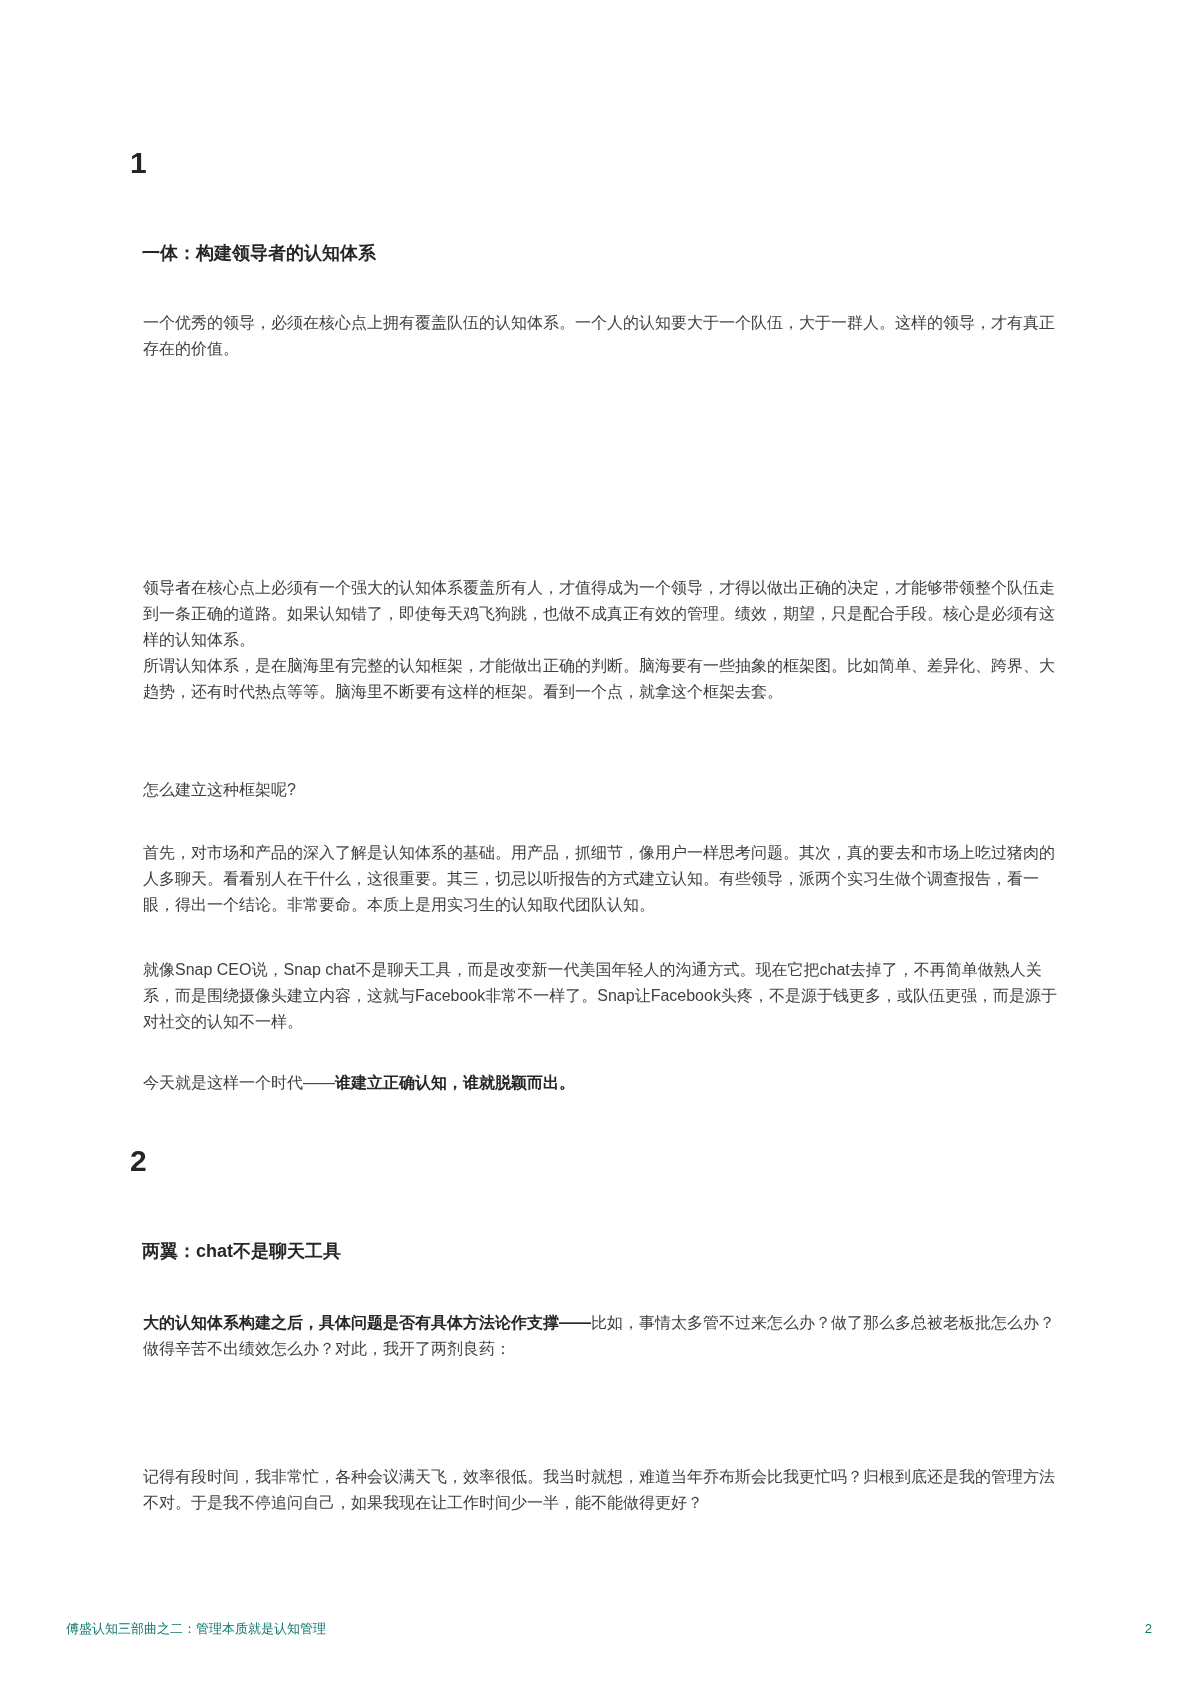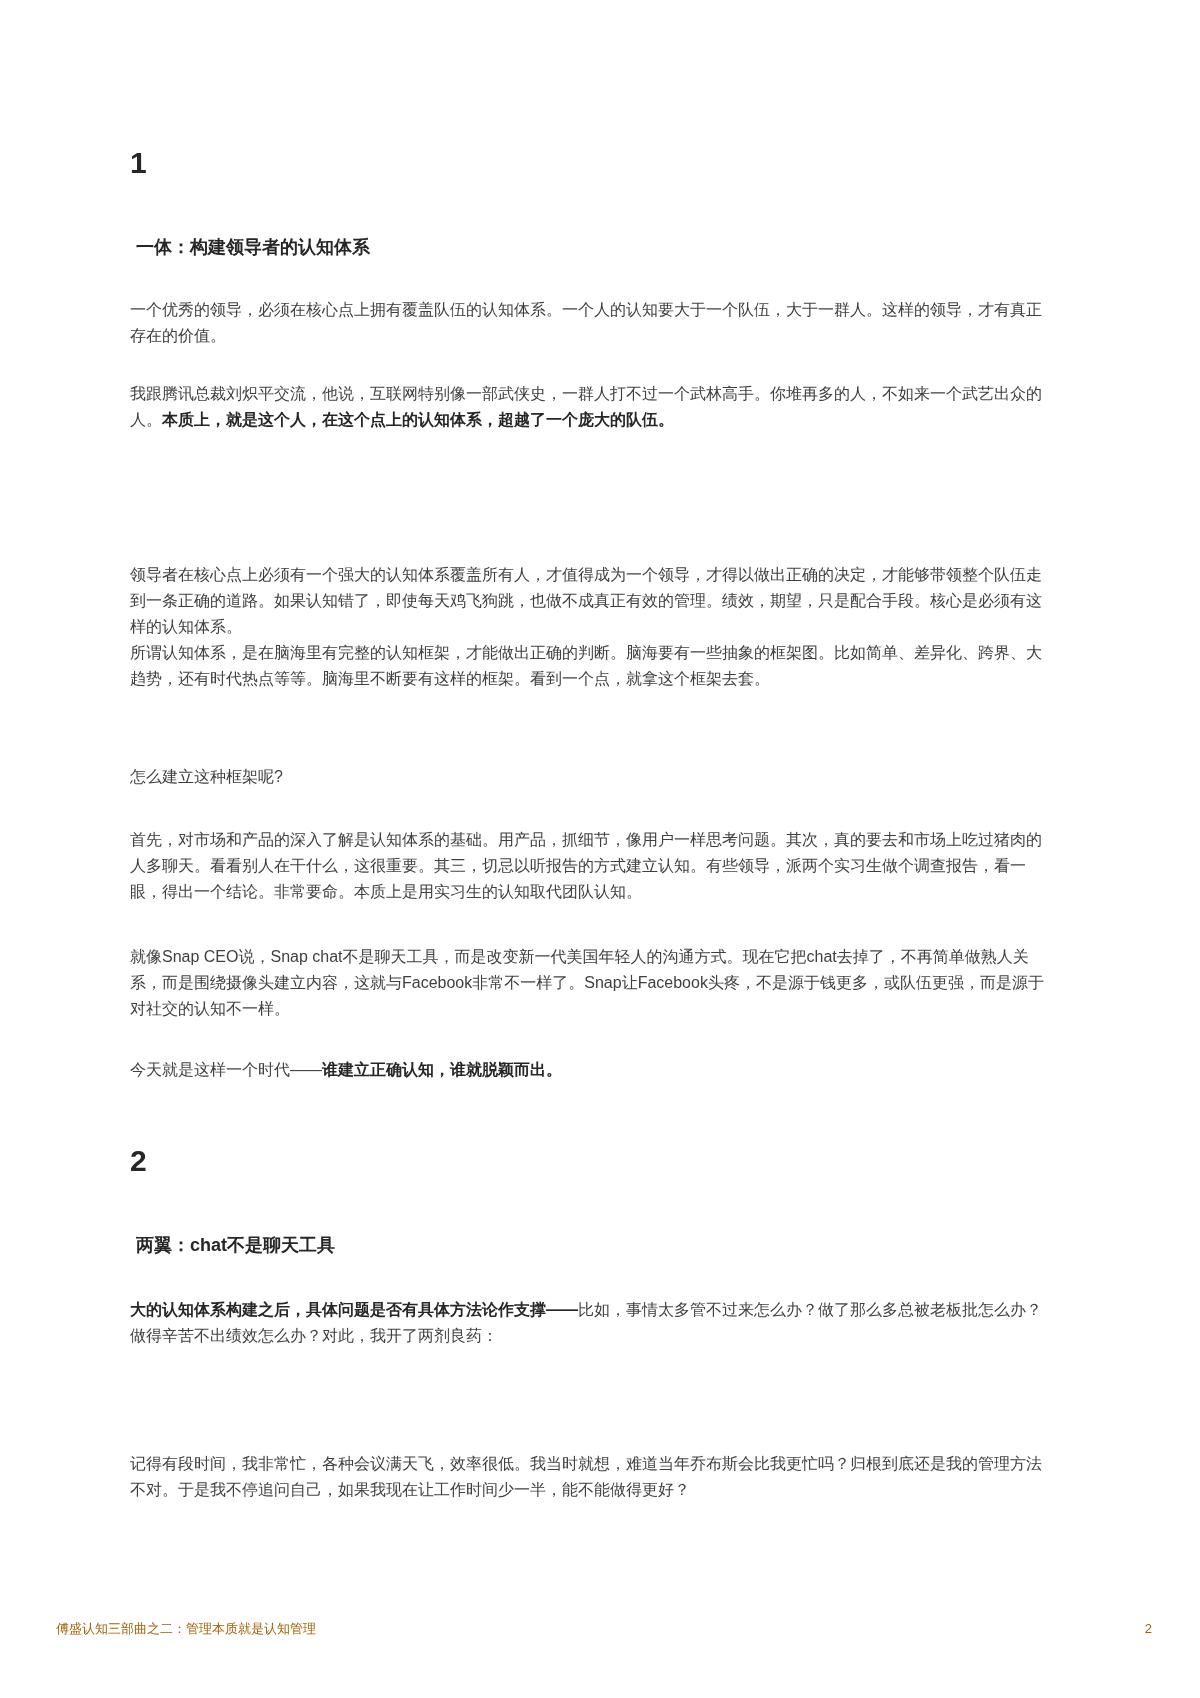--- a/index.html
+++ b/index.html
@@ -20,59 +20,58 @@
     font-size: 30px;
     font-weight: 700;
     line-height: 34px;
     color: #262626;
   }
   .sec-heading {
     font-size: 18px;
     font-weight: 700;
     line-height: 24px;
     color: #262626;
-    margin: 6px;
+    margin: 12px;
   }
   .para {
     font-size: 16px;
     line-height: 26px;
     color: #3f3f3f;
-    margin: 0;
+    margin: 13px;
     text-align: left;
     word-break: break-all;
   }
   .para .b {
     font-weight: 700;
     color: #262626;
   }
   .footer {
     position: absolute;
-    left: 56px;
+    left: 66px;
     right: 48px;
     top: 1620px;
     display: flex;
     justify-content: space-between;
     align-items: baseline;
     font-size: 13px;
     line-height: 18px;
-    color: #a16207;
+    color: #0f766e;
   }
 </style>
 </head>
 <body>
 
 <div class="page">
 
   <div class="block sec-num" style="top:146px">1</div>
 
   <h2 class="block sec-heading" style="top:229px">一体：构建领导者的认知体系</h2>
 
   <p class="block para" style="top:297px"><span>一个优秀的领导，必须在核心点上拥有覆盖队伍的认知体系。一个人的认知要大于一个队伍，大于一群人。这样的领导，才有真正存在的价值。</span></p>
 
-  <p class="block para" style="top:381px"><span>我跟腾讯总裁刘炽平交流，他说，互联网特别像一部武侠史，一群人打不过一个武林高手。你堆再多的人，不如来一个武艺出众的人。</span><span class="b">本质上，就是这个人，在这个点上的认知体系，超越了一个庞大的队伍。</span></p>
 
 
   <p class="block para" style="top:562px"><span>领导者在核心点上必须有一个强大的认知体系覆盖所有人，才值得成为一个领导，才得以做出正确的决定，才能够带领整个队伍走到一条正确的道路。如果认知错了，即使每天鸡飞狗跳，也做不成真正有效的管理。绩效，期望，只是配合手段。核心是必须有这样的认知体系。</span></p>
 
   <p class="block para" style="top:640px"><span>所谓认知体系，是在脑海里有完整的认知框架，才能做出正确的判断。脑海要有一些抽象的框架图。比如简单、差异化、跨界、大趋势，还有时代热点等等。脑海里不断要有这样的框架。看到一个点，就拿这个框架去套。</span></p>
 
   <p class="block para" style="top:764px"><span>怎么建立这种框架呢?</span></p>
 
   <p class="block para" style="top:827px"><span>首先，对市场和产品的深入了解是认知体系的基础。用产品，抓细节，像用户一样思考问题。其次，真的要去和市场上吃过猪肉的人多聊天。看看别人在干什么，这很重要。其三，切忌以听报告的方式建立认知。有些领导，派两个实习生做个调查报告，看一眼，得出一个结论。非常要命。本质上是用实习生的认知取代团队认知。</span></p>
 

